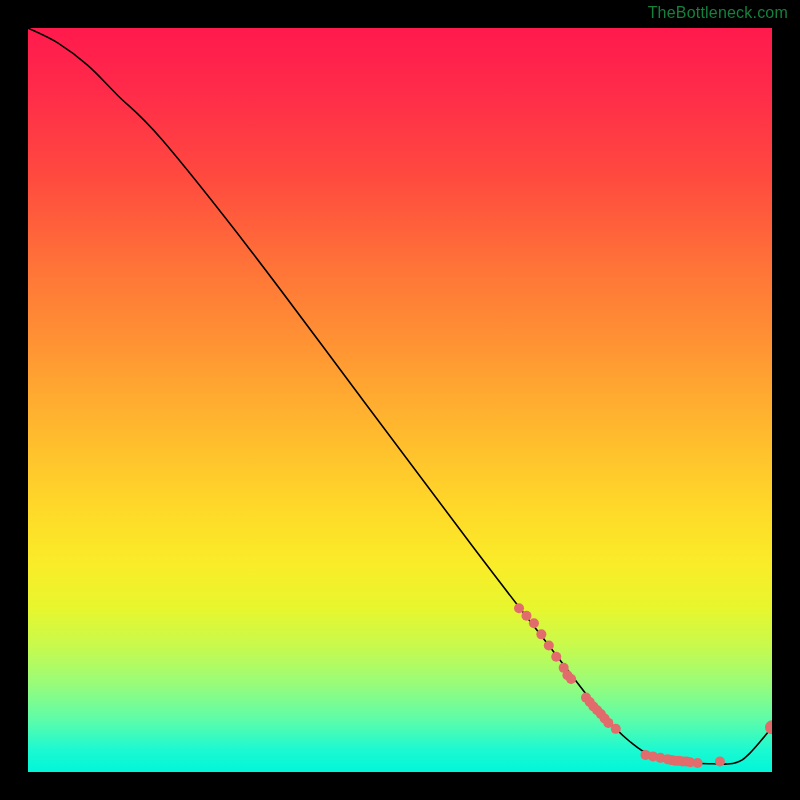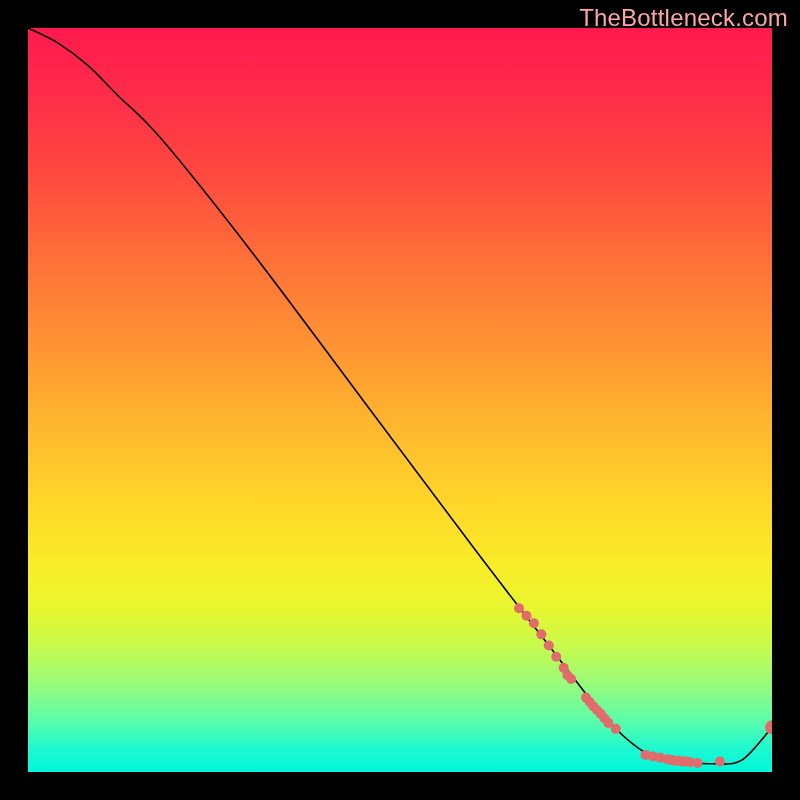--- a/index.html
+++ b/index.html
@@ -36,23 +36,23 @@
       #5dfcaa 93%,
       #1cf9d1 97%,
       #00f6d9 100%
     );
   }
   .watermark {
     position: absolute;
     top: 4px;
     right: 12px;
     font-family: Arial, Helvetica, sans-serif;
-    font-size: 24px;
+    font-size: 16px;
     font-weight: 500;
-    color: #fca5a5;
+    color: #15803d;
     letter-spacing: 0.2px;
     user-select: none;
   }
   svg.curve {
     position: absolute;
     left: 0;
     top: 0;
     width: 744px;
     height: 744px;
   }

